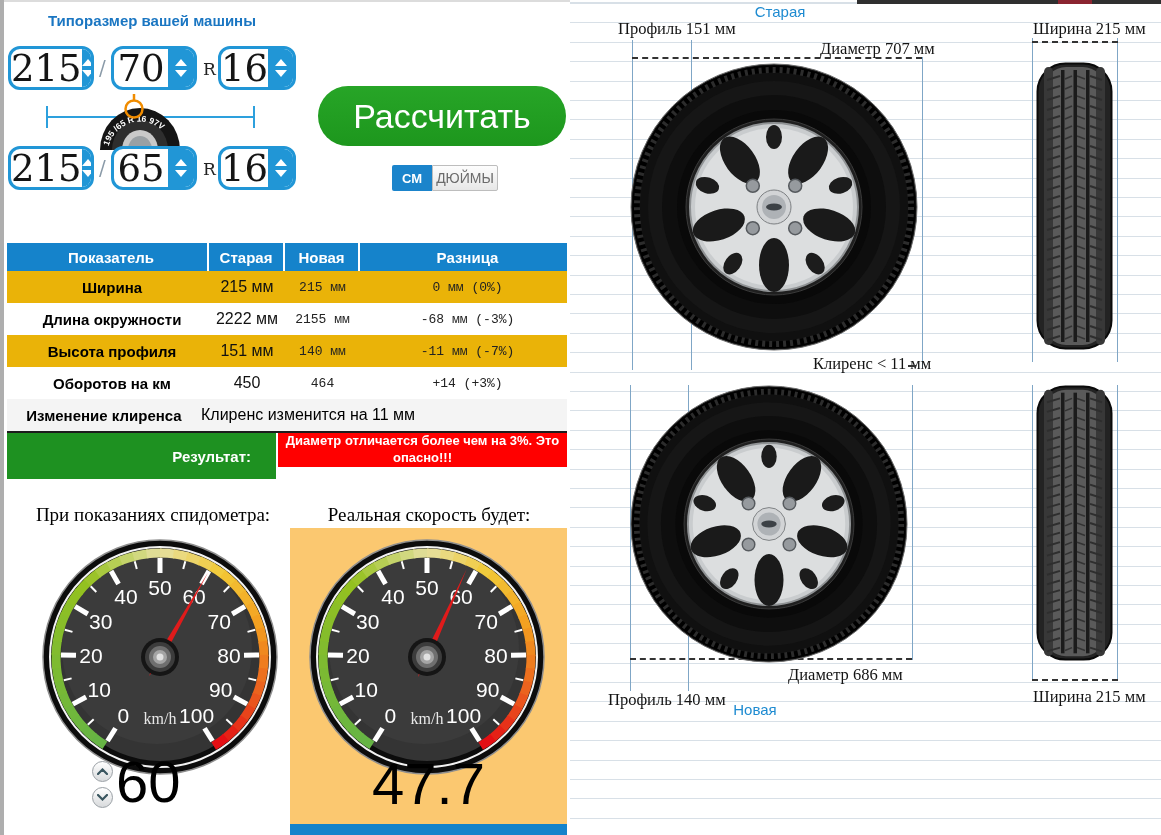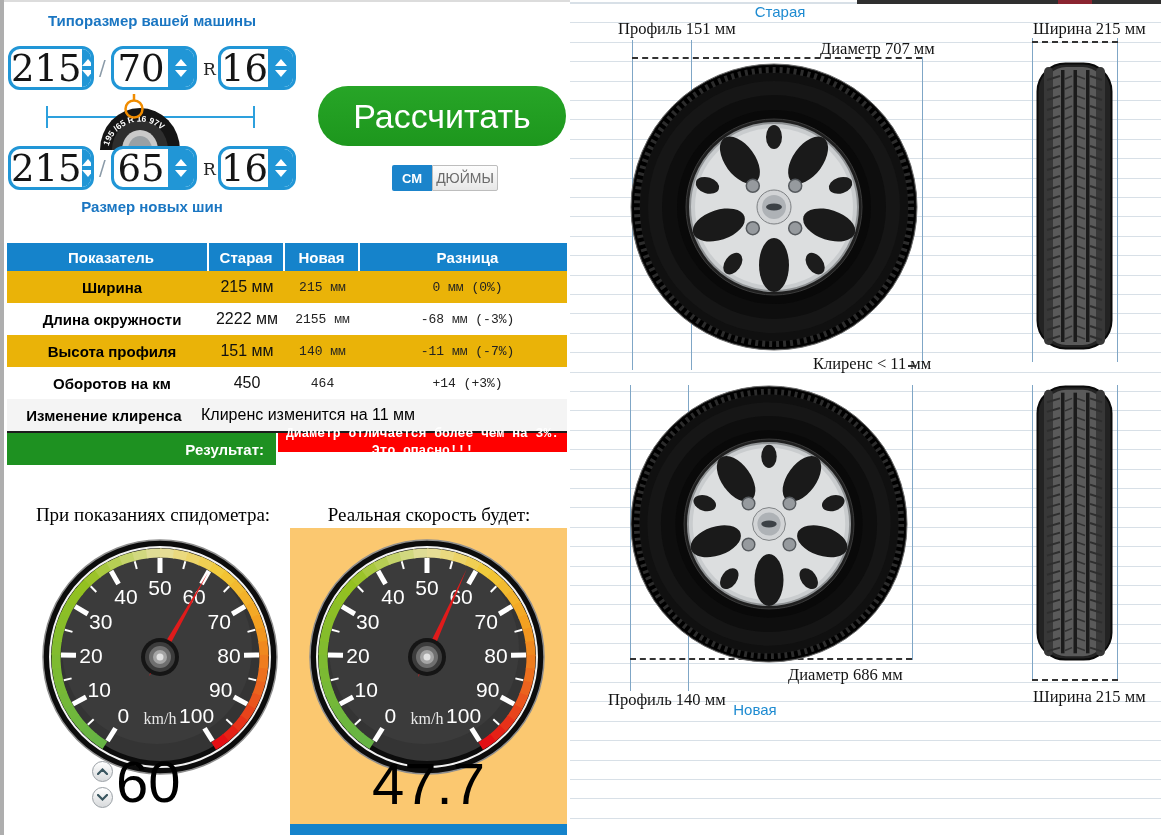--- a/index.html
+++ b/index.html
@@ -40,24 +40,24 @@
   .thead .cell:last-child{border-right:none;}
   .cell{text-align:center;}
   .c-label{font-weight:bold;color:#000;}
   .c-old{font-size:16px;color:#111;}
   .mono{font-family:"Liberation Mono",monospace;font-size:13px;color:#222;}
   .row-alt{background:#eab308;}
   .clear-row{display:grid;grid-template-columns:194px 366px;height:32px;align-items:center;background:#f4f4f4;}
   .clear-val{font-size:16px;text-align:left;}
   .res-row{display:grid;grid-template-columns:269px 289px;gap:2px;border-top:2px solid #1c1c1c;}
   .res-label{background:#1e9121;color:#fff;font-weight:bold;display:flex;align-items:center;
-             justify-content:flex-end;padding-right:12px;height:32px;box-sizing:border-box;}
-  .res-val{background:#ff0000;color:#fff;font-family:Liberation Mono, monospace;font-size:13px;
+             justify-content:flex-end;padding-right:25px;height:46px;box-sizing:border-box;}
+  .res-val{background:#ff0000;color:#fff;font-family:Liberation Sans, sans-serif;font-size:13px;
            font-weight:bold;text-align:center;display:flex;align-items:center;justify-content:center;
-           line-height:1.3;height:19px;}
+           line-height:1.3;height:34px;}
   .warn-icon{display:inline-block;vertical-align:-2px;margin-left:4px;}
   
   .speedo-title{font-family:"Liberation Serif",serif;font-size:19px;color:#000;text-align:center;}
   .orange-panel{background:#fbc870;}
   .panel-strip{position:absolute;left:0;right:0;bottom:0;height:11px;background:#1583cb;}
   .big-num{font-size:58px;color:#000;font-family:"Liberation Sans",sans-serif;}
   .step-btn{width:21px;height:21px;border-radius:50%;border:1px solid #9aa0a5;box-sizing:border-box;
             background:linear-gradient(#ffffff,#d8dadc);display:flex;align-items:center;justify-content:center;
             cursor:pointer;padding:0;}
   
@@ -137,21 +137,20 @@
       </span>
   </div>
   <div class="abs sep-r" style="left:203px;top:159px;">R</div>
   <div class="abs spin" style="left:218px;top:146px;width:78px;">
     <span class="spin-val">16</span>
     <span class="spin-arrows">
         <i class="tri-up"></i>
         <i class="tri-down"></i>
       </span>
   </div>
-  <div class="abs blue-title" style="left:2px;top:198px;width:300px;">Размер новых шин</div>
 
   <button class="abs calc-btn" style="left:318px;top:86px;">Рассчитать</button>
   <div class="abs" style="left:392px;top:165px;display:flex;">
     <div class="unit-cm">СМ</div>
     <div class="unit-in">ДЮЙМЫ</div>
   </div>
 
   <div class="abs rtable" style="left:7px;top:243px;">
     <div class="trow thead">
       <div class="cell">Показатель</div>

